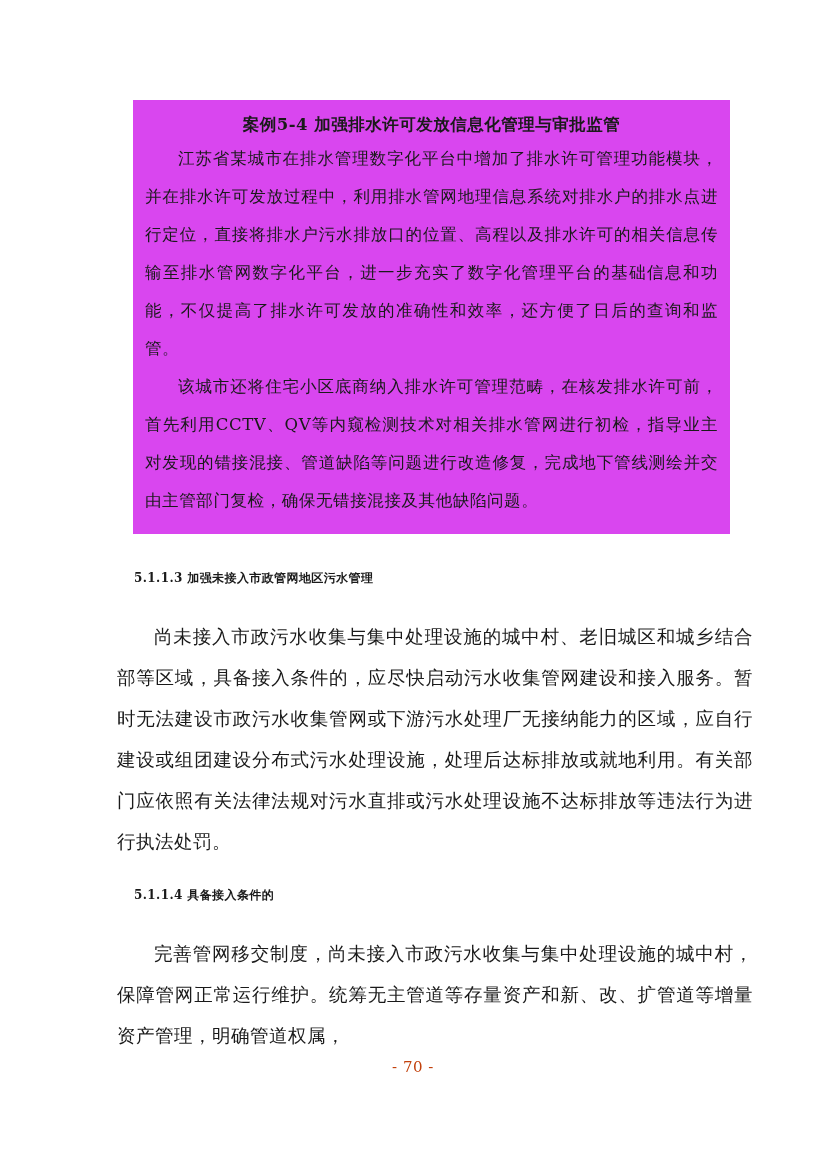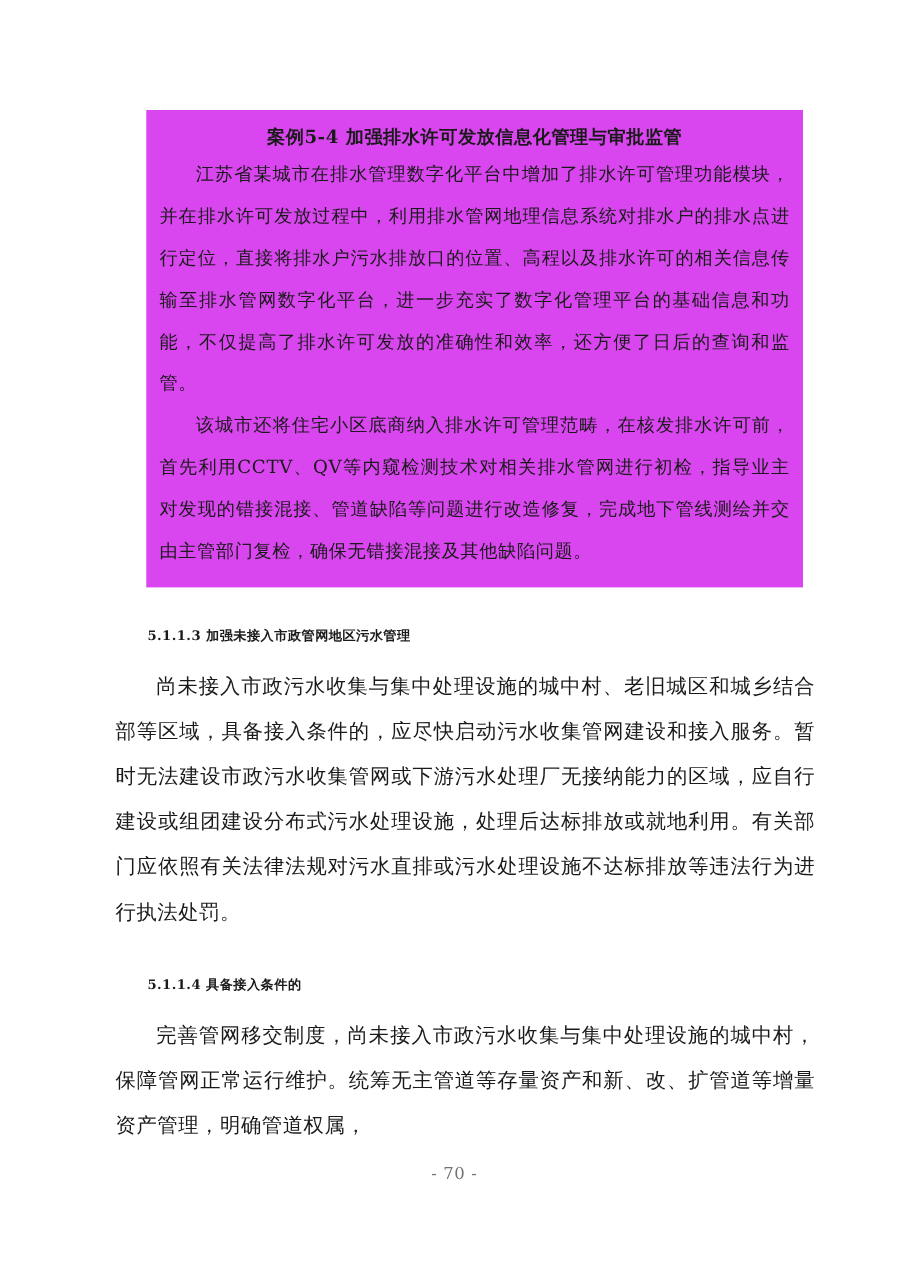--- a/index.html
+++ b/index.html
@@ -86,33 +86,33 @@
     position: absolute;
     left: 0;
     width: 636px;
     font-family: "DejaVu Serif", "Liberation Serif", serif;
     font-size: 18.5px;
     line-height: 41px;
     text-align: justify;
     text-align-last: left;
     text-indent: 2em;
     letter-spacing: 0.5px;
-    margin: 0;
+    margin: 12px;
   }
 
   
   .page-number {
     position: absolute;
     left: 0;
     top: 1058px;
     width: 826px;
     text-align: center;
     font-family: "DejaVu Serif", "Liberation Serif", serif;
     font-size: 15px;
-    color: #737373;
+    color: #c2410c;
     letter-spacing: 0.5px;
   }
 </style>
 </head>
 <body>
 
 <div class="page">
   <div class="content">
 
     <div class="callout">

